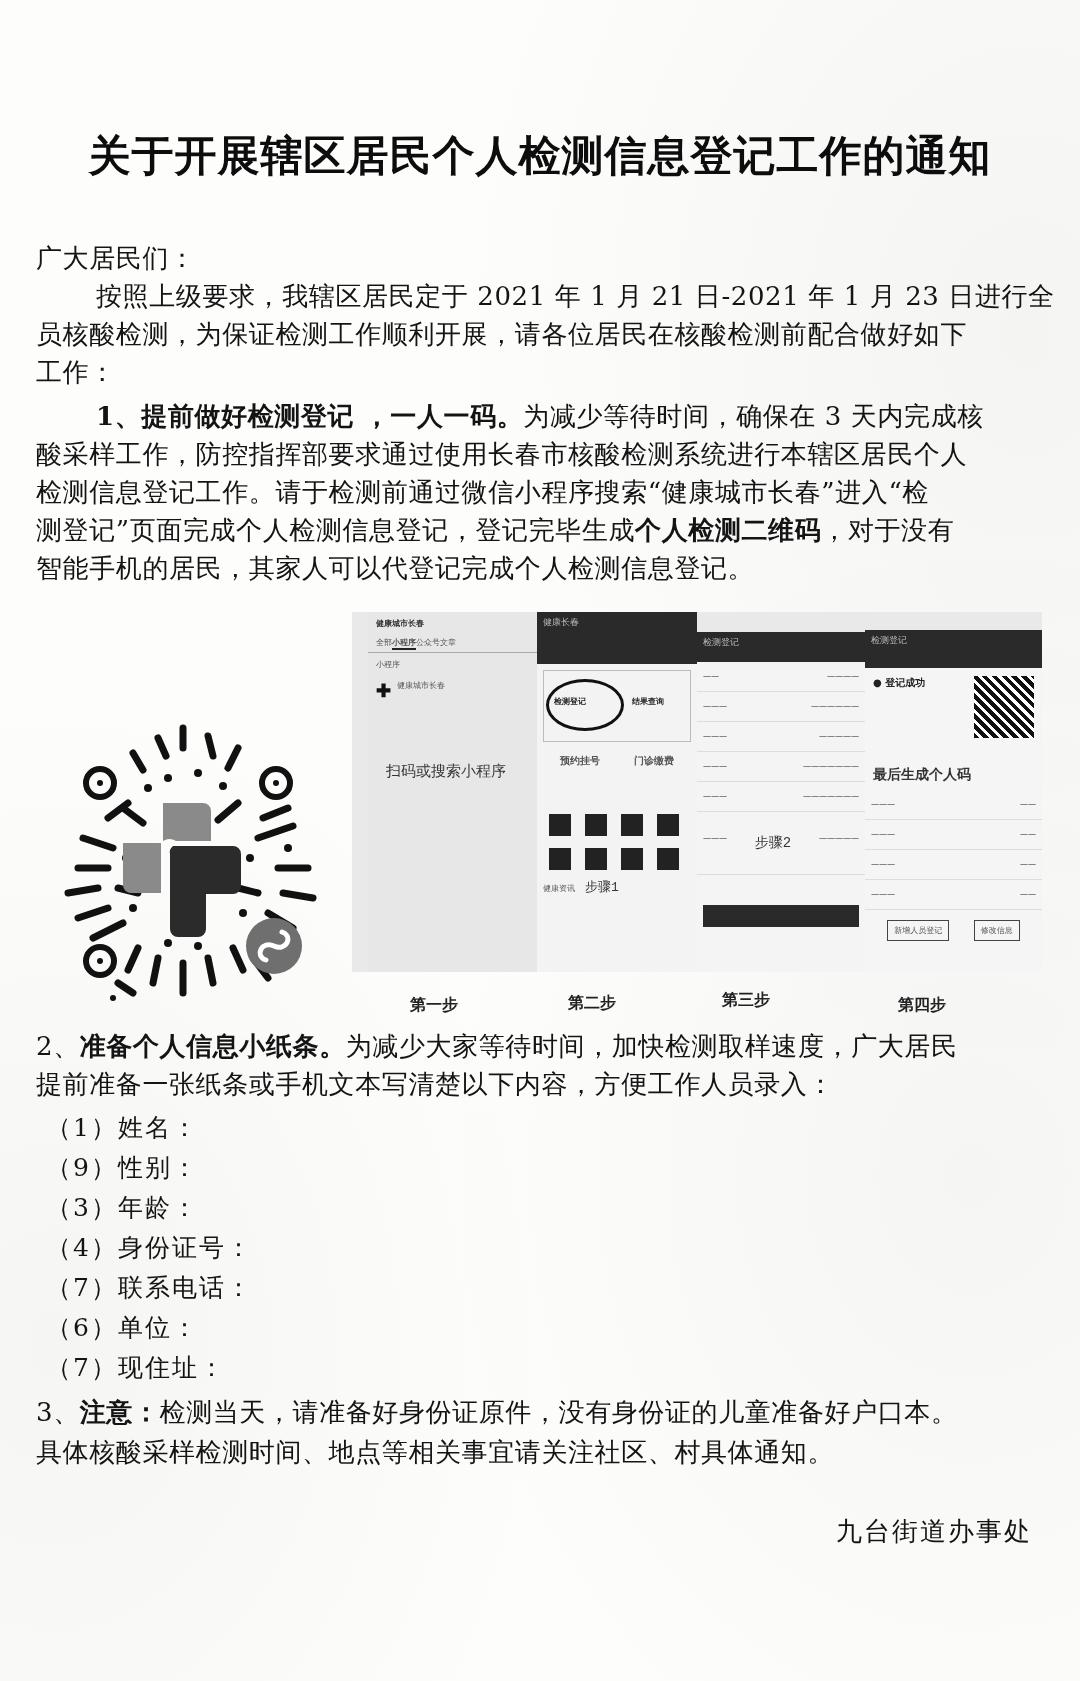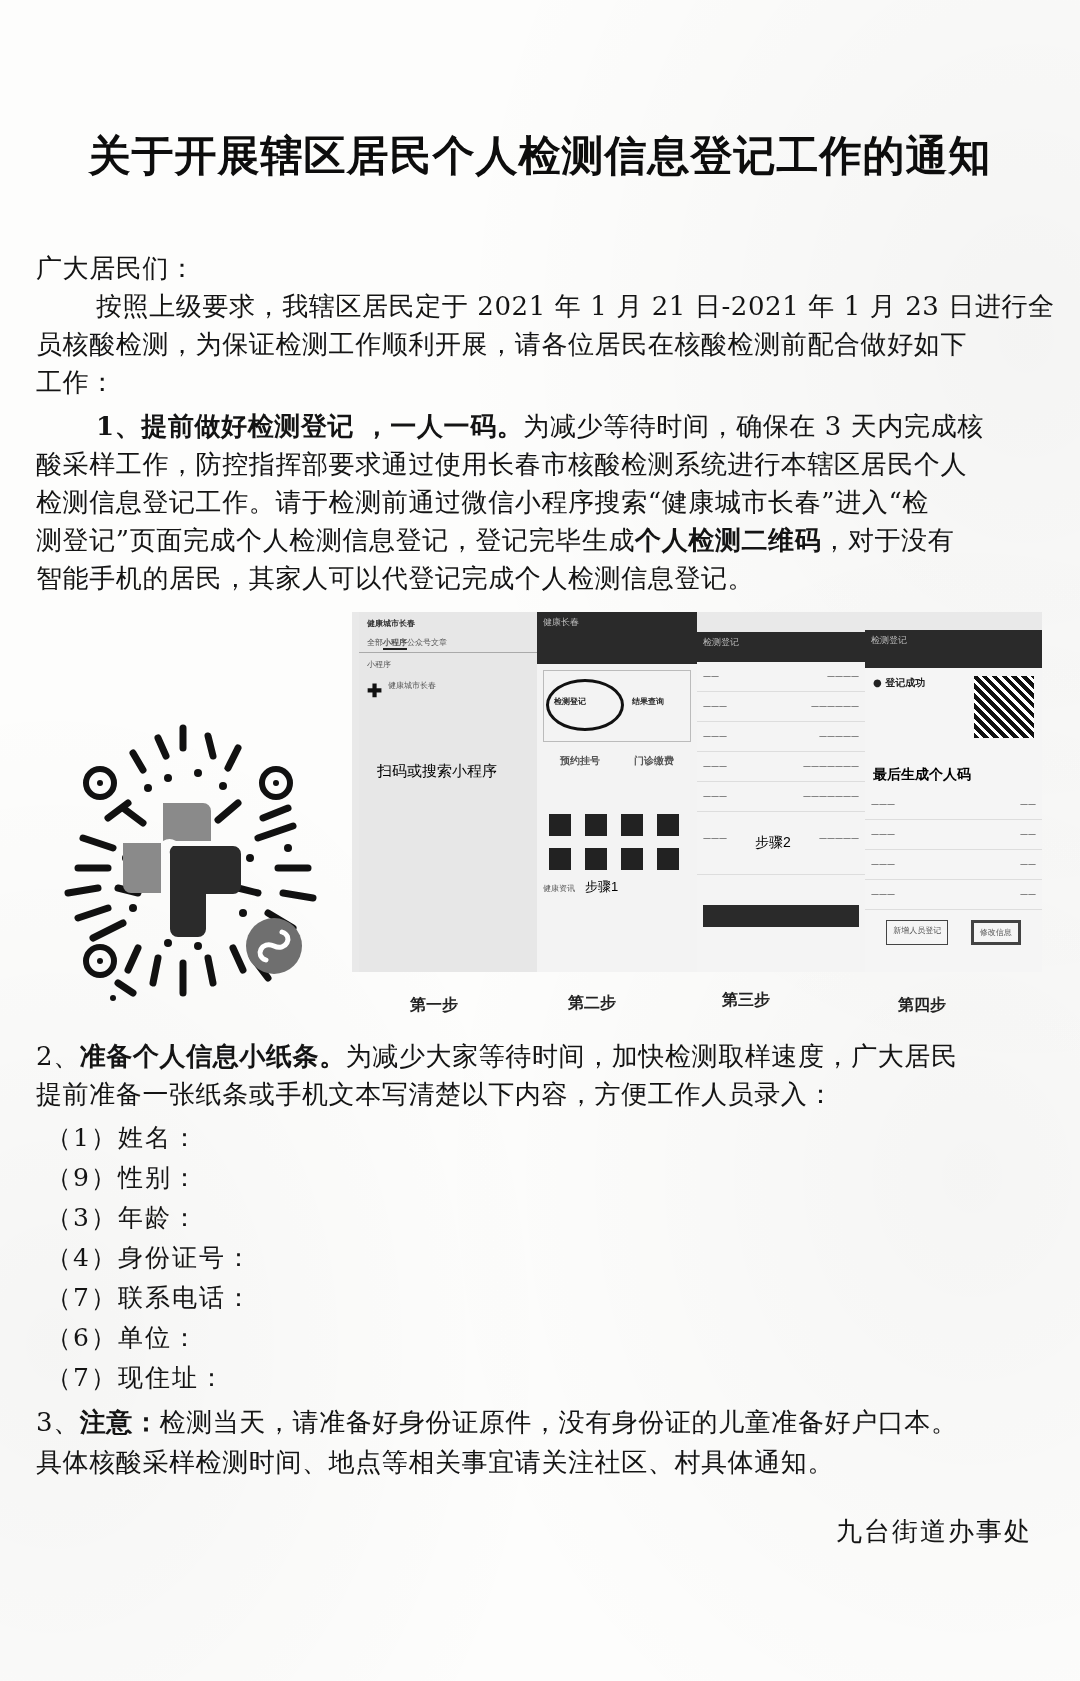--- a/index.html
+++ b/index.html
@@ -18,41 +18,41 @@
       radial-gradient(ellipse at 5% 80%, rgba(0,0,0,0.03), transparent 35%),
       #fdfdfc;
   }
   .title {
     position: absolute; top: 128px; left: 0; width: 1080px; text-align: center;
     font-family: "DejaVu Sans", "Liberation Sans", sans-serif;
     font-size: 42px; font-weight: bold; letter-spacing: 1px; color: #0d0d0d;
   }
   .line {
     position: absolute; left: 36px; width: 1010px;
-    font-size: 26px; line-height: 36px; white-space: nowrap; letter-spacing: 0.6px; margin-top: 10px;
+    font-size: 26px; line-height: 36px; white-space: nowrap; letter-spacing: 0.6px;
   }
   .indent { left: 96px; }
   .b { font-weight: bold; }
   .item { left: 46px; font-size: 25px; letter-spacing: 2px; }
   .sign { position: absolute; left: 836px; top: 1514px; font-size: 26px; letter-spacing: 2px; }
 
   
   .qr { position: absolute; left: 38px; top: 708px; width: 300px; height: 300px; }
 
   
   .strip { position: absolute; left: 352px; top: 612px; width: 690px; height: 360px;
     background: #e9e9e6; filter: grayscale(1); }
   .shot { position: absolute; top: 0; height: 360px; overflow: hidden; background: #f1f1ee; }
-  .shot1 { left: 7px; width: 185px; background: #e7e7e3; }
+  .shot1 { left: 16px; width: 185px; background: #e7e7e3; }
   .shot2 { left: 185px; width: 160px; background: #f3f3f0; }
   .shot3 { left: 345px; width: 168px; top: 20px; height: 340px; background: #f4f4f1; }
   .shot4 { left: 513px; width: 177px; top: 18px; height: 342px; background: #f5f5f2; }
   .bar { background: #2a2a2a; color: #bbb; font-size: 9px; padding: 4px 6px; font-family: "DejaVu Sans", sans-serif; }
   .tiny { font-family: "DejaVu Sans", sans-serif; font-size: 8px; color: #555; }
-  .big { font-family: Liberation Sans, sans-serif; font-size: 15px; color: #000000; }
+  .big { font-family: Liberation Mono, monospace; font-size: 15px; color: #701a75; }
   .row { display:flex; justify-content: space-between; padding: 10px 6px; border-bottom: 1px solid #ddd; font-family: "DejaVu Sans", sans-serif; font-size: 8px; color:#444; }
   .steplabel { position: absolute; top: 995px; font-size: 16px; font-weight: bold; color: #222; font-family: "DejaVu Sans", sans-serif; }
 </style>
 </head>
 <body>
 
 <div class="page">
 
   <div class="title">关于开展辖区居民个人检测信息登记工作的通知</div>
 
@@ -222,21 +222,21 @@
       <div class="row">
           <span>———</span>
           <span>——</span>
         </div>
       <div class="row">
           <span>———</span>
           <span>——</span>
         </div>
       <div style="display:flex;justify-content:space-around;padding:10px">
         <span class="tiny" style="border:1px solid #444;padding:4px 6px">新增人员登记</span>
-        <span class="tiny" style="border:3px solid #6d28d9;padding:4px 6px">修改信息</span>
+        <span class="tiny" style="border:1px solid #6d28d9;padding:4px 6px">修改信息</span>
       </div>
     </div>
   </div>
 
   <div class="steplabel" style="left:410px">第一步</div>
   <div class="steplabel" style="left:568px;top:993px">第二步</div>
   <div class="steplabel" style="left:722px;top:990px">第三步</div>
   <div class="steplabel" style="left:898px">第四步</div>
 
   <div class="line" style="top:1028px">

